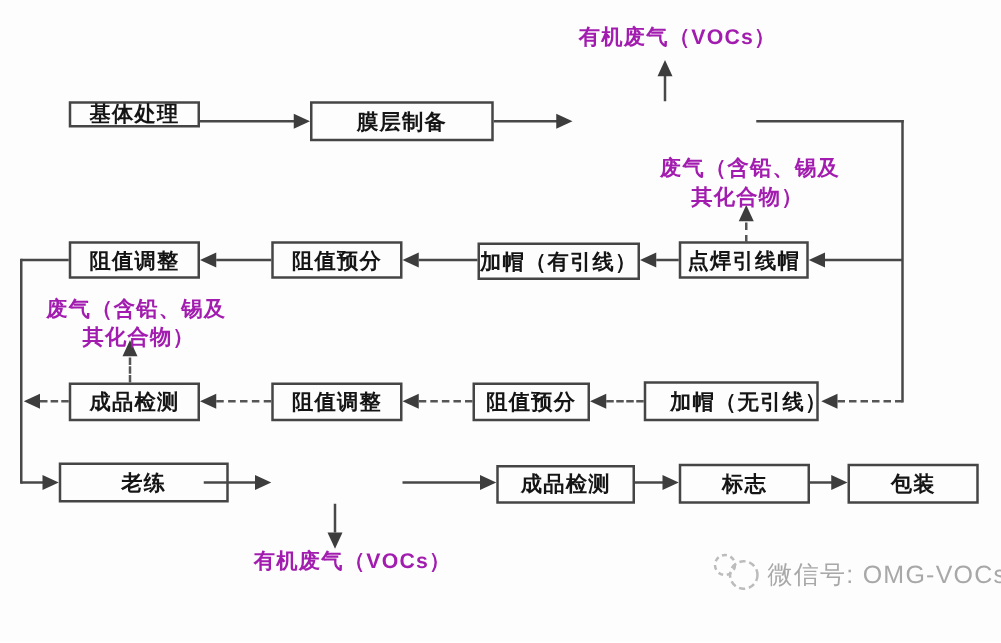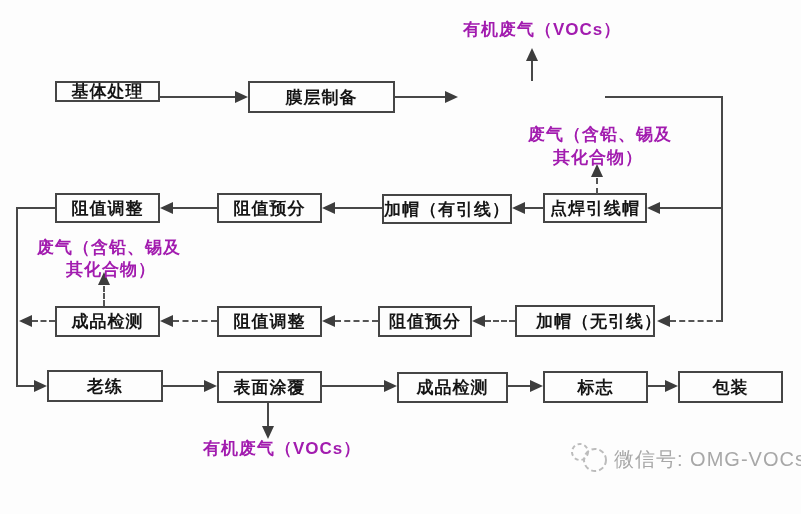--- a/index.html
+++ b/index.html
@@ -38,22 +38,21 @@
   <div class="pbox" style="left:55px;top:193px;width:105px;height:30px;">阻值调整</div>
   <div class="pbox" style="left:217px;top:193px;width:105px;height:30px;">阻值预分</div>
   <div class="pbox" style="left:382px;top:194px;width:130px;height:30px;">加帽（有引线）</div>
   <div class="pbox" style="left:543px;top:193px;width:104px;height:30px;">点焊引线帽</div>
 
   <div class="pbox" style="left:55px;top:306px;width:105px;height:31px;">成品检测</div>
   <div class="pbox" style="left:217px;top:306px;width:105px;height:31px;">阻值调整</div>
   <div class="pbox" style="left:378px;top:306px;width:94px;height:31px;">阻值预分</div>
   <div class="pbox" style="left:515px;top:305px;width:140px;height:32px;padding-left:28px;">加帽（无引线）</div>
 
-  <div class="pbox" style="left:47px;top:370px;width:116px;height:32px;">老练</div>
-  <div class="pbox" style="left:217px;top:371px;width:105px;height:32px;">表面涂覆</div>
+  <div class="pbox" style="left:47px;top:370px;width:136px;height:32px;">老练</div>
   <div class="pbox" style="left:397px;top:372px;width:111px;height:31px;font-family:Liberation Serif, serif;">成品检测</div>
   <div class="pbox" style="left:543px;top:371px;width:105px;height:32px;">标志</div>
   <div class="pbox" style="left:678px;top:371px;width:105px;height:32px;">包装</div>
 
   <div class="hl" style="left:160px;top:96px;width:76px;"></div>
   <div class="ah r" style="left:235px;top:91px;"></div>
   <div class="hl" style="left:395px;top:96px;width:51px;"></div>
   <div class="ah r" style="left:445px;top:91px;"></div>
 
   <div class="vl" style="left:531px;top:60px;height:21px;"></div>

